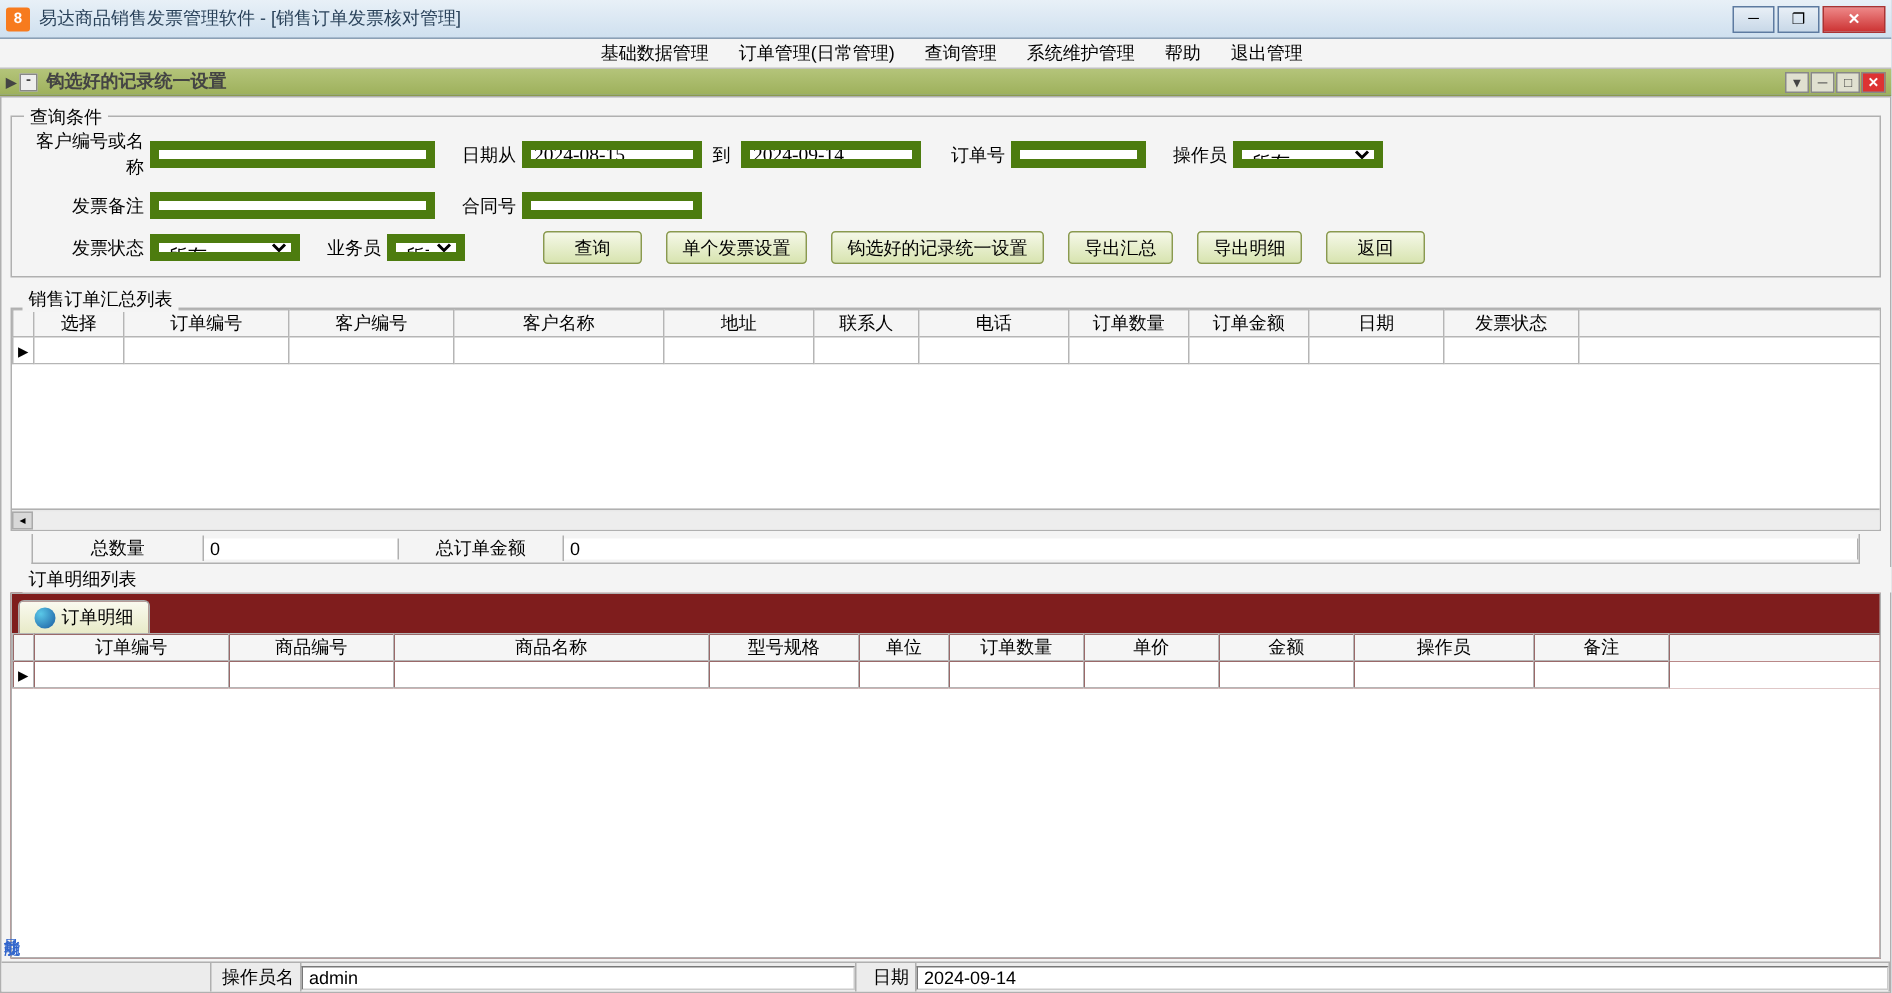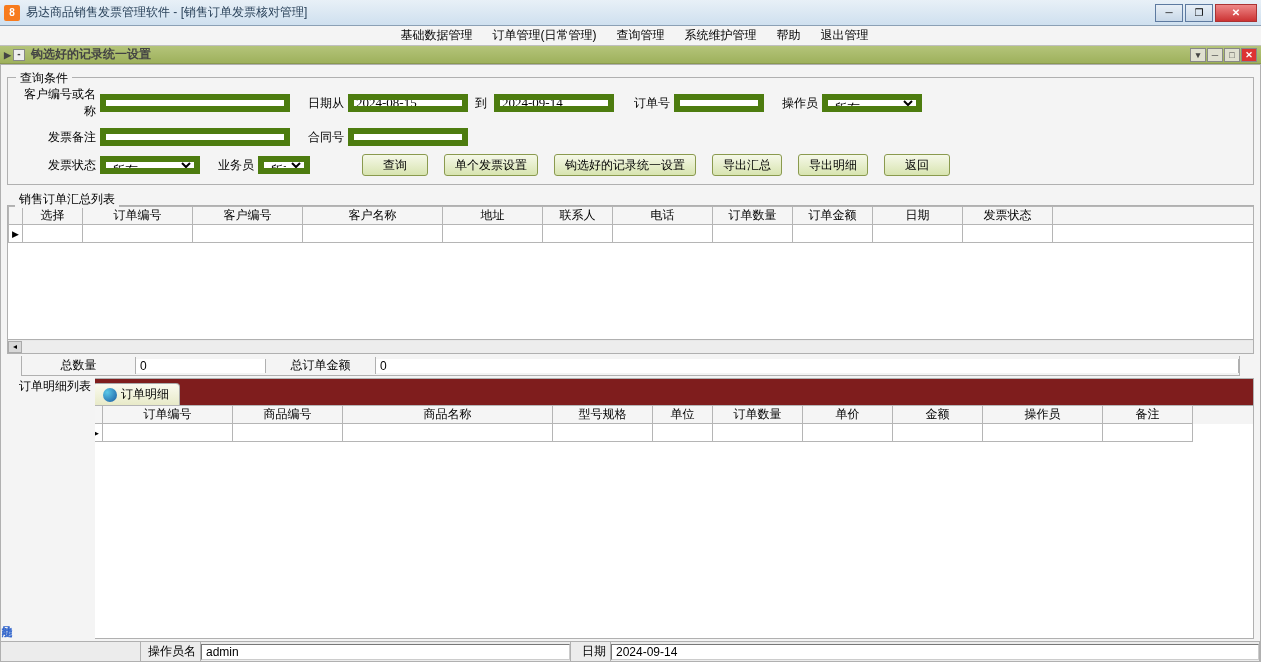--- a/index.html
+++ b/index.html
@@ -64,21 +64,21 @@
     .summary-row { display: flex; border: 1px solid #b0b0b0; border-top: none; background: #f4f4f4; height: 20px; align-items: center; margin: 0 20px; }
     .summary-cell { border-right: 1px solid #b0b0b0; display: flex; align-items: center; padding: 0 4px; }
     .summary-label { text-align: center; justify-content: center; }
     
     
     .tab-strip { display: flex; align-items: end; padding-left: 4px; gap: 0; height: 22px; margin-top: 4px; }
     .tab { display: flex; align-items: center; gap: 4px; padding: 2px 10px; background: linear-gradient(#fafaf0, #e8eac8); border: 1px solid #aaa; border-bottom: none; border-radius: 4px 4px 0 0; cursor: pointer; }
     .tab-icon { width: 14px; height: 14px; background: radial-gradient(circle at 30% 30%, #5ac8e8, #1a5aa0); border-radius: 50%; }
     
     
-    .detail-section { margin: 2px 6px; flex: 1; display: flex; flex-direction: row; }
+    .detail-section { margin: 2px 6px; flex: 1; display: flex; flex-direction: column; }
     .detail-body { flex: 1; background: #fff; }
     
     
     .side-tab { position: absolute; left: -3px; bottom: 40px; writing-mode: vertical-rl; color: #3366cc; font-size: 11px; cursor: pointer; padding: 4px 1px; }
     
     
     .statusbar { height: 20px; background: #ececec; border-top: 1px solid #b0b0b0; display: flex; align-items: center; }
     .status-cell { border-right: 1px solid #b0b0b0; height: 100%; display: flex; align-items: center; padding: 0 4px; }
     .status-field { border: 1px inset #ccc; background: #fff; height: 16px; padding: 0 4px; display: flex; align-items: center; }
     

